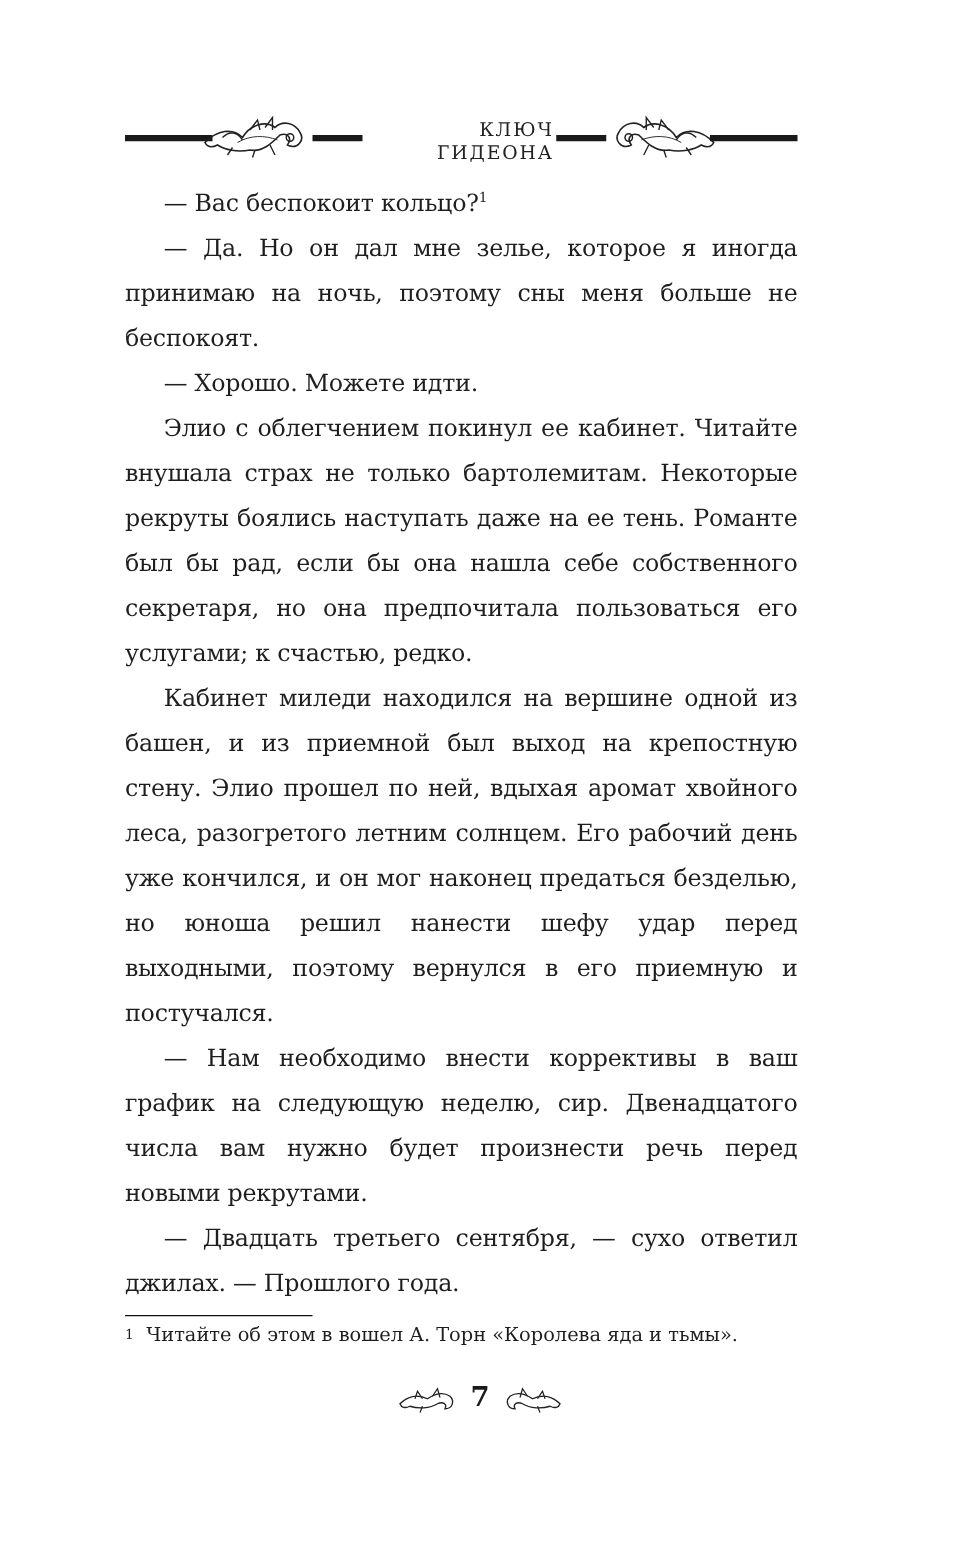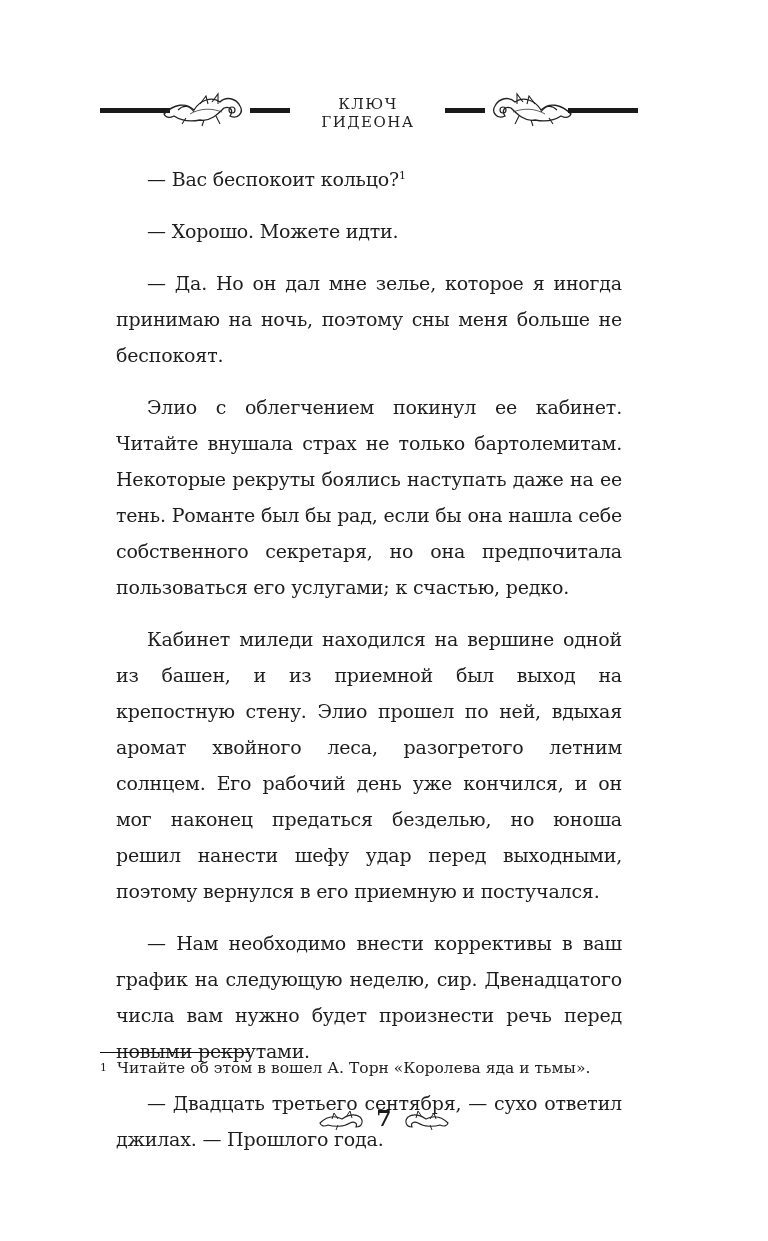--- a/index.html
+++ b/index.html
@@ -7,25 +7,25 @@
          font-family:"DejaVu Serif", serif; color:#1e1e1e; }
   .header { position:absolute; top:92px; left:100px; width:538px; height:36px; }
   .hline { position:absolute; top:16px; height:5px; background:#1a1a1a; }
   .hl1 { left:0; width:70px; }
   .hl2 { left:150px; width:40px; }
   .hl3 { left:345px; width:40px; }
   .hl4 { left:468px; width:70px; }
   .orn { position:absolute; top:0; width:90px; height:36px; }
   .orn-l { left:60px; }
   .orn-r { left:385px; transform:scaleX(-1); }
-  .running-title { position:absolute; left:193px; top:3px; width:150px; text-align:center;
+  .running-title { position:absolute; left:193px; top:3px; width:150px; text-align:right;
         font-family:"DejaVu Serif", serif; font-size:15px; letter-spacing:1.5px; color:#222; }
   .body-text { position:absolute; top:145px; left:100px; width:538px;
         font-size:19px; line-height:36px; letter-spacing:-0.2px; }
-  .p { margin:16px; text-align:justify; text-indent:31px; }
+  .p { margin:0; text-align:justify; text-indent:31px; }
   sup { font-size:11px; line-height:0; }
   .fn-rule { position:absolute; top:1052px; left:100px; width:150px; height:1px; background:#111; }
   .footnote { position:absolute; top:1056px; left:100px; width:540px; font-size:15.5px; line-height:24px; }
   .footnote .fn-num { font-size:11px; vertical-align:top; margin-right:10px; }
   .folio { position:absolute; top:1105px; left:318px; width:132px; height:30px; }
   .folio .fo { position:absolute; top:4px; width:48px; height:22px; }
   .folio .fo-l { left:0; }
   .folio .fo-r { right:0; transform:scaleX(-1); }
   .page-number { position:absolute; left:48px; width:36px; top:0; text-align:center;
         font-size:22px; font-weight:bold; color:#1a1a1a; }
@@ -57,22 +57,22 @@
   <div class="running-title">КЛЮЧ ГИДЕОНА</div>
   <div class="hline hl3"></div>
   <svg class="orn orn-r" viewBox="0 0 90 36">
       <use href="#ornament"></use>
     </svg>
   <div class="hline hl4"></div>
 </div>
 
 <div class="body-text">
   <p class="p"><span>— Вас беспокоит кольцо?</span><sup>1</sup></p>
+  <p class="p">— Да. Но он дал мне зелье, которое я иногда принимаю на ночь, поэтому сны меня больше не беспокоят.</p>
   <p class="p">— Хорошо. Можете идти.</p>
-  <p class="p">— Да. Но он дал мне зелье, которое я иногда принимаю на ночь, поэтому сны меня больше не беспокоят.</p>
   <p class="p">Элио с облегчением покинул ее кабинет. Читайте внушала страх не только бартолемитам. Некоторые рекруты боялись наступать даже на ее тень. Романте был бы рад, если бы она нашла себе собственного секретаря, но она предпочитала пользоваться его услугами; к счастью, редко.</p>
   <p class="p">Кабинет миледи находился на вершине одной из башен, и из приемной был выход на крепостную стену. Элио прошел по ней, вдыхая аромат хвойного леса, разогретого летним солнцем. Его рабочий день уже кончился, и он мог наконец предаться безделью, но юноша решил нанести шефу удар перед выходными, поэтому вернулся в его приемную и постучался.</p>
   <p class="p">— Нам необходимо внести коррективы в ваш график на следующую неделю, сир. Двенадцатого числа вам нужно будет произнести речь перед новыми рекрутами.</p>
   <p class="p">— Двадцать третьего сентября, — сухо ответил джилах. — Прошлого года.</p>
 </div>
 
 <div class="fn-rule"></div>
 <div class="footnote">
   <span class="fn-num">1</span><span>Читайте об этом в вошел А. Торн «Королева яда и тьмы».</span>
 </div>

